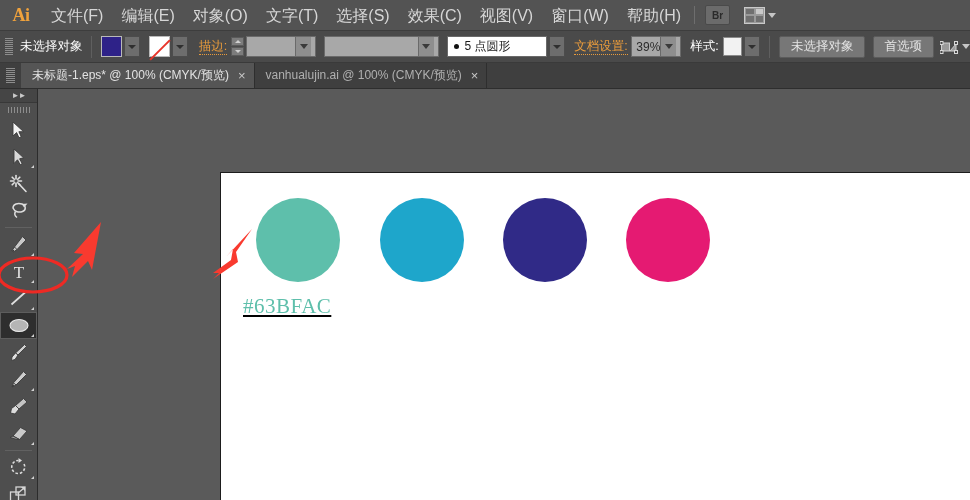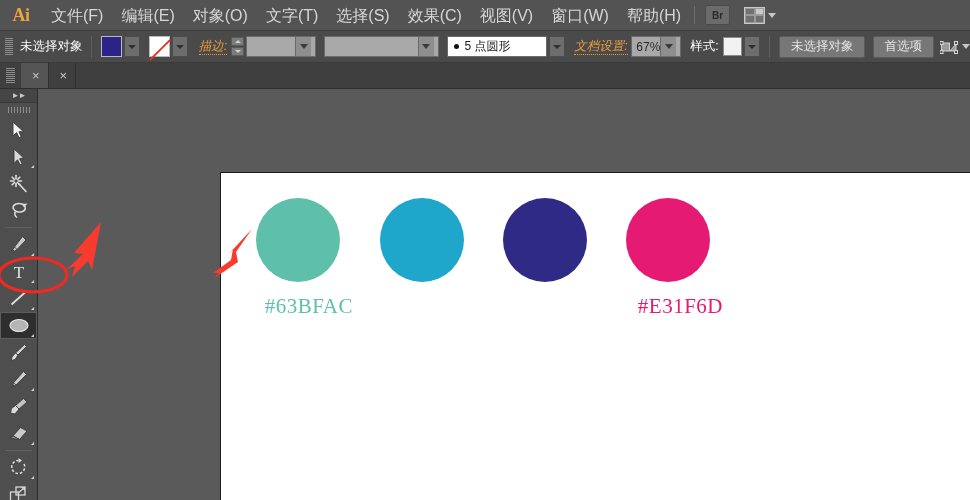--- a/index.html
+++ b/index.html
@@ -77,21 +77,21 @@
     position: absolute; left: 50%; top: -1px; width: 2px; height: 28px;
     background: #e8342a; transform: translateX(-50%) rotate(45deg);
     transform-origin: center;
   }
   .mini-drop {
     width: 16px; height: 21px; background: #6d6d6d;
     border: 1px solid #4c4c4c; margin-left: 2px;
     display: flex; align-items: center; justify-content: center;
   }
   .mini-drop .caret-dn { border-top-color: #2f2f2f; border-left-width: 4px; border-right-width: 4px; border-top-width: 4.5px;}
-  .cb-orange { color: #e89b3c; font-size: 12.5px; white-space: nowrap; font-style: italic; }
+  .cb-orange { color: #e89b3c; font-size: 12.5px; white-space: nowrap; }
   .dotted-ul { border-bottom: 1px dotted #e89b3c; padding-bottom: 1px; }
   .stepper {
     display: flex; flex-direction: column; margin: 0 2px 0 4px; gap: 1px;
   }
   .stepper i {
     width: 13px; height: 9px; background: #7c7c7c; border: 1px solid #5a5a5a;
     display: flex; align-items: center; justify-content: center;
   }
   .tri-up { width:0;height:0;border-left:3px solid transparent;border-right:3px solid transparent;border-bottom:3.5px solid #d0d0d0;}
   .tri-dn { width:0;height:0;border-left:3px solid transparent;border-right:3px solid transparent;border-top:3.5px solid #d0d0d0;}
@@ -174,21 +174,21 @@
     position: absolute; left: 38px; top: 89px; width: 932px; height: 411px;
     background: #5a5a5a; overflow: hidden;
   }
   .artboard {
     position: absolute; left: 182px; top: 83px; width: 750px; height: 328px;
     background: #ffffff; border-left: 1px solid #1d1d1d; border-top: 1px solid #1d1d1d;
   }
   .swatch-row {
     position: absolute; left: 0; top: 0; width: 100%; height: 100%;
   }
-  .color-item { position: absolute; text-align: right; }
+  .color-item { position: absolute; text-align: left; text-decoration: underline; }
   .color-dot { border-radius: 50%; margin: 0 auto; }
   .color-label {
     font-family: "Liberation Serif", serif;
     font-size: 21px; letter-spacing: 0.5px; margin-top: 12px; white-space: nowrap;
   }
 
   
   .anno { position: absolute; pointer-events: none; }
   .anno svg { display: block; overflow: visible; }
 </style>
@@ -279,21 +279,21 @@
           <div class="caret-dn"></div>
         </div>
     </div>
 
     <div style="width:10px"></div>
     <div class="cb-orange">
       <span class="dotted-ul">文档设置:</span>
     </div>
     <div style="width:4px"></div>
     <div class="combo" style="width:52px">
-      <span>67%</span>
+      <span>39%</span>
       <span class="cbtn">
           <span class="caret-dn"></span>
         </span>
     </div>
 
     <div style="width:10px"></div>
     <div class="cb-label">样式:</div>
     <div style="width:5px"></div>
     <div class="swatch-grp">
       <div class="style-swatch"></div>
@@ -316,23 +316,25 @@
         <rect x="0" y="11.5" width="3" height="3" fill="#4a4a4a" stroke="#d8d8d8" stroke-width="1"></rect>
         <rect x="14.5" y="11.5" width="3" height="3" fill="#4a4a4a" stroke="#d8d8d8" stroke-width="1"></rect>
       </svg>
       <div class="caret-dn"></div>
     </div>
   </div>
 
   <div class="tabbar">
     <div class="tabbar-grip"></div>
     <div class="doc-tab active">
+      <span>未标题-1.eps* @ 100% (CMYK/预览)</span>
       <span class="tab-x">×</span>
     </div>
     <div class="doc-tab inactive">
+      <span>vanhualujin.ai @  100%  (CMYK/预览)</span>
       <span class="tab-x">×</span>
     </div>
   </div>
 
   <div class="toolpanel">
     <div class="tp-header">
       <span class="dbl-arrow">►►</span>
     </div>
     <div class="tp-grip">
         <i></i>
@@ -472,21 +474,20 @@
         <div class="color-item" style="left:146px; top:25px; width:110px;">
           <div class="color-dot" style="width:84px;height:84px;background:#1ea6cb;"></div>
         </div>
 
         <div class="color-item" style="left:269px; top:25px; width:110px;">
           <div class="color-dot" style="width:84px;height:84px;background:#302a87;"></div>
         </div>
 
         <div class="color-item" style="left:392px; top:25px; width:110px;">
           <div class="color-dot" style="width:84px;height:84px;background:#e51a72;"></div>
-          <div class="color-label" style="color:#e51a72;">#E31F6D</div>
         </div>
 
       </div>
     </div>
   </div>
 
   <div class="anno" style="left:0; top:0; width:970px; height:500px;">
     <svg width="970" height="500" viewBox="0 0 970 500">
 
       <g>

